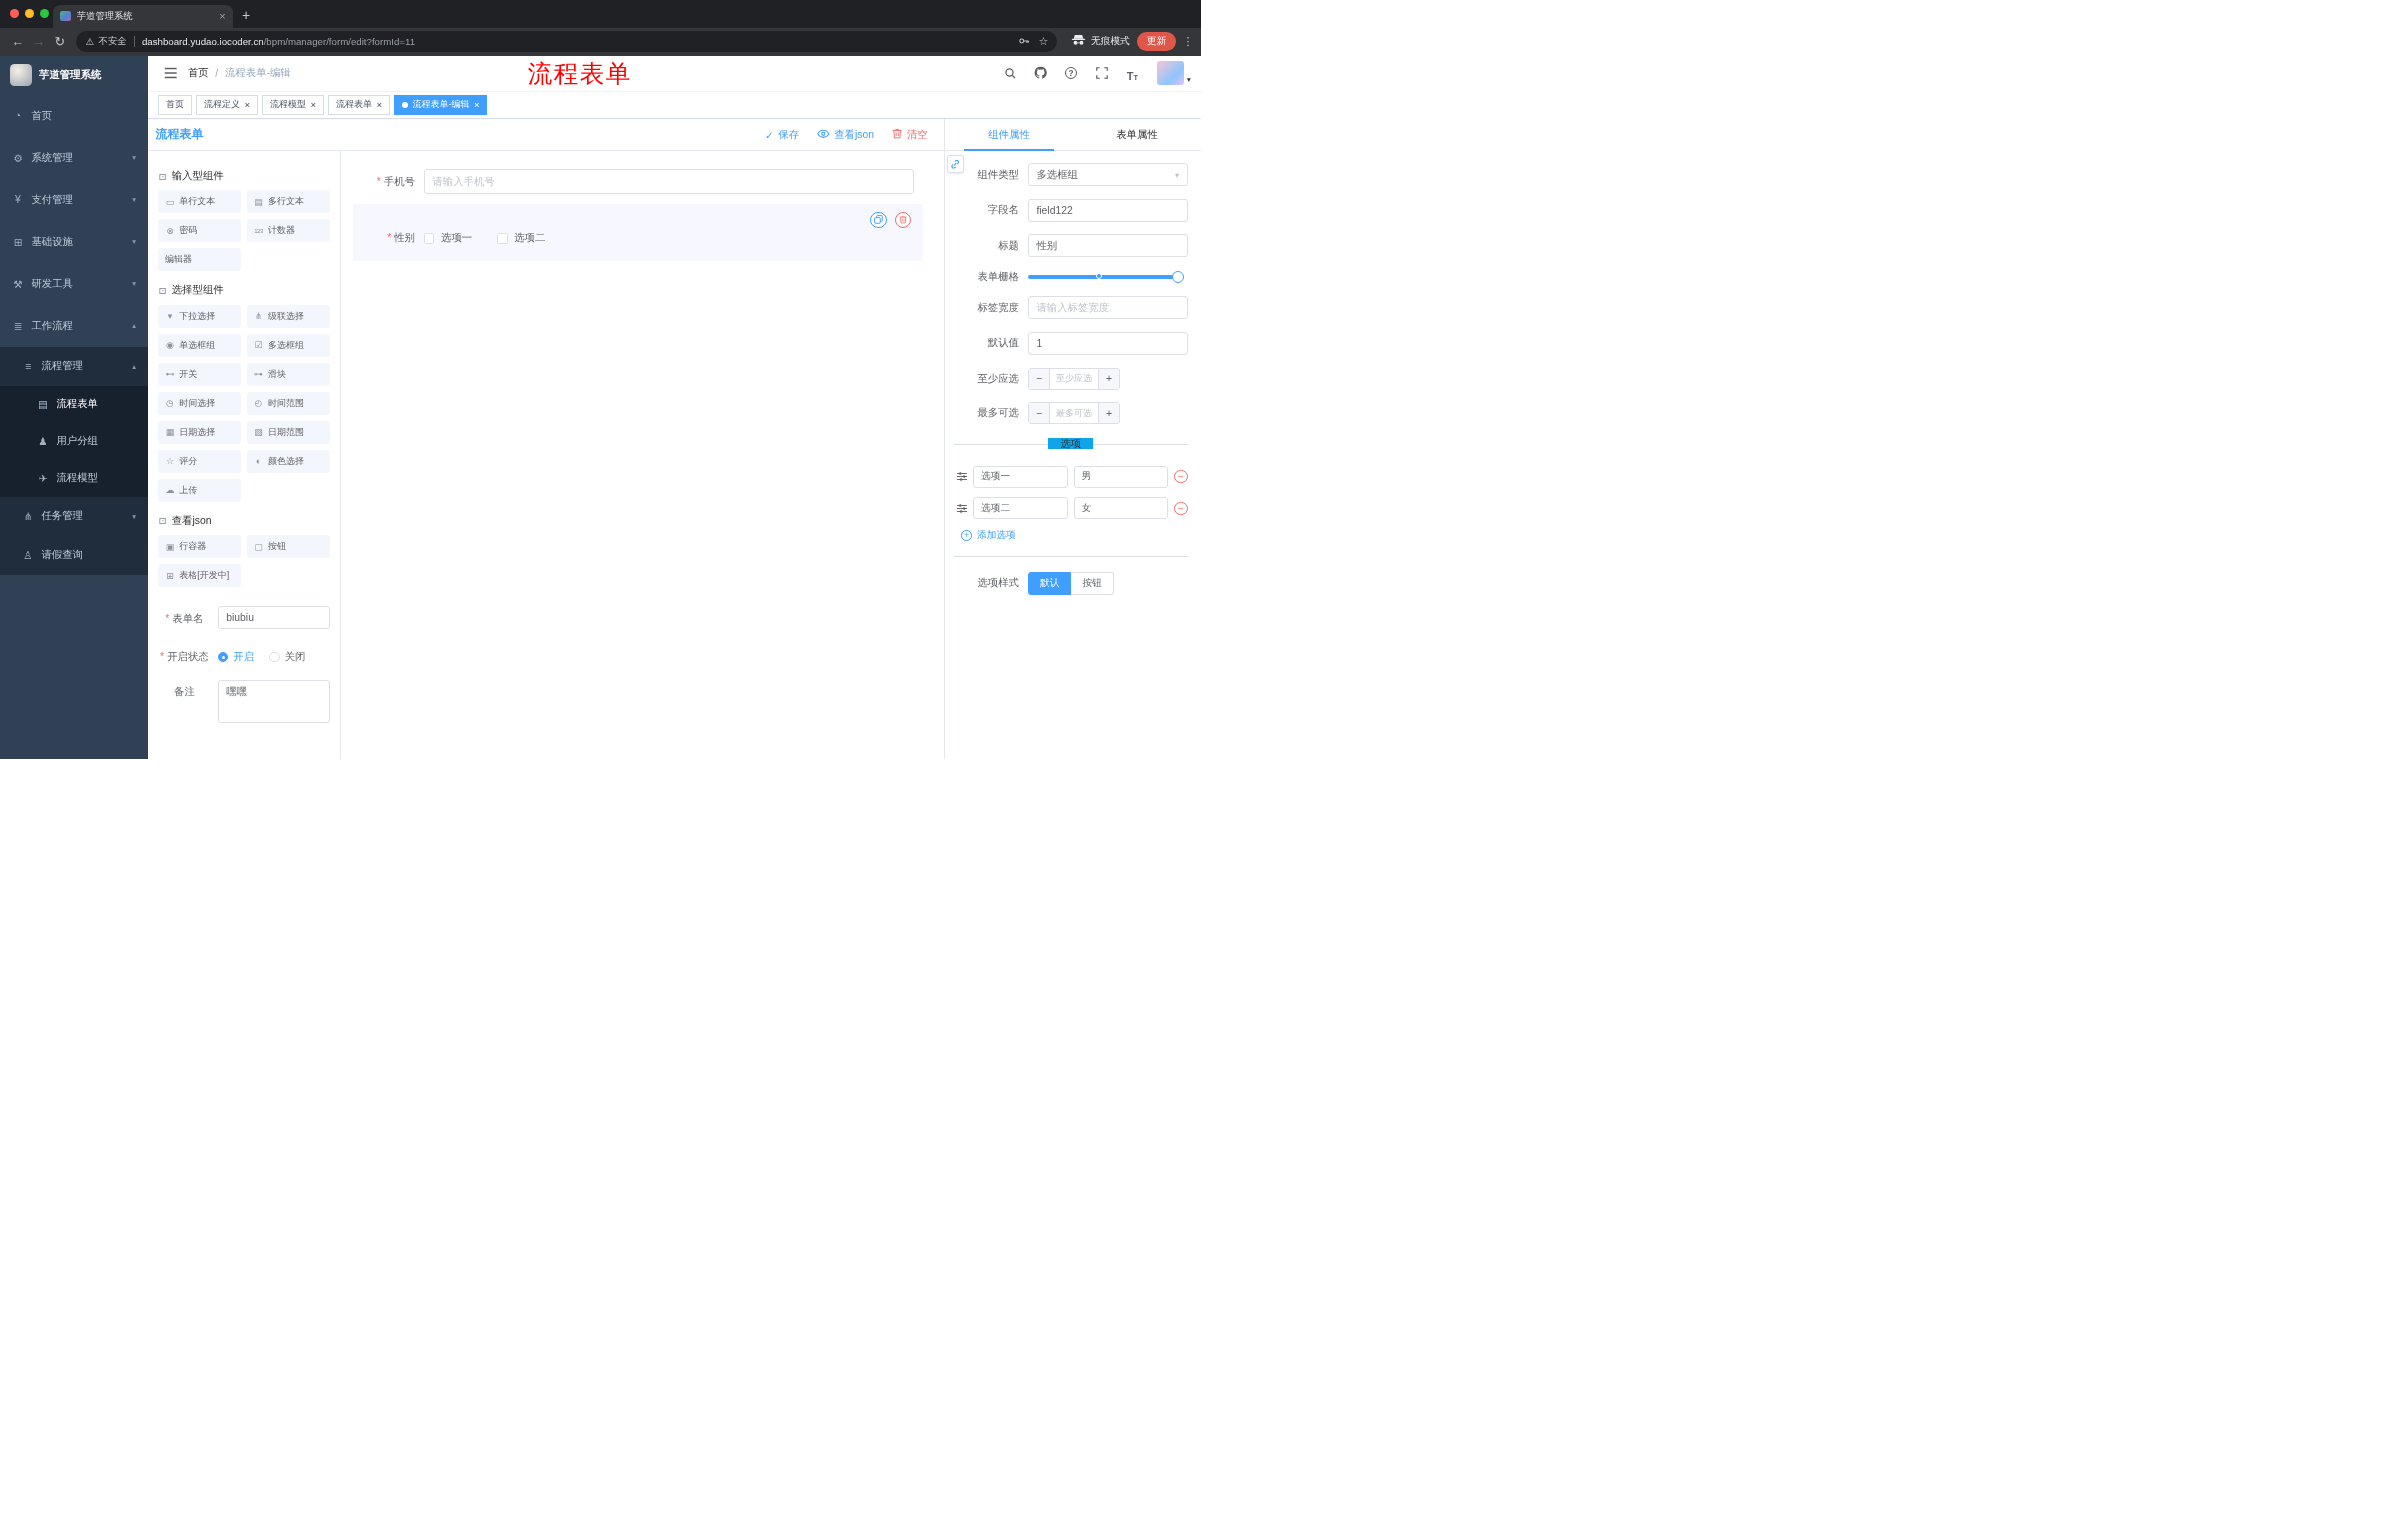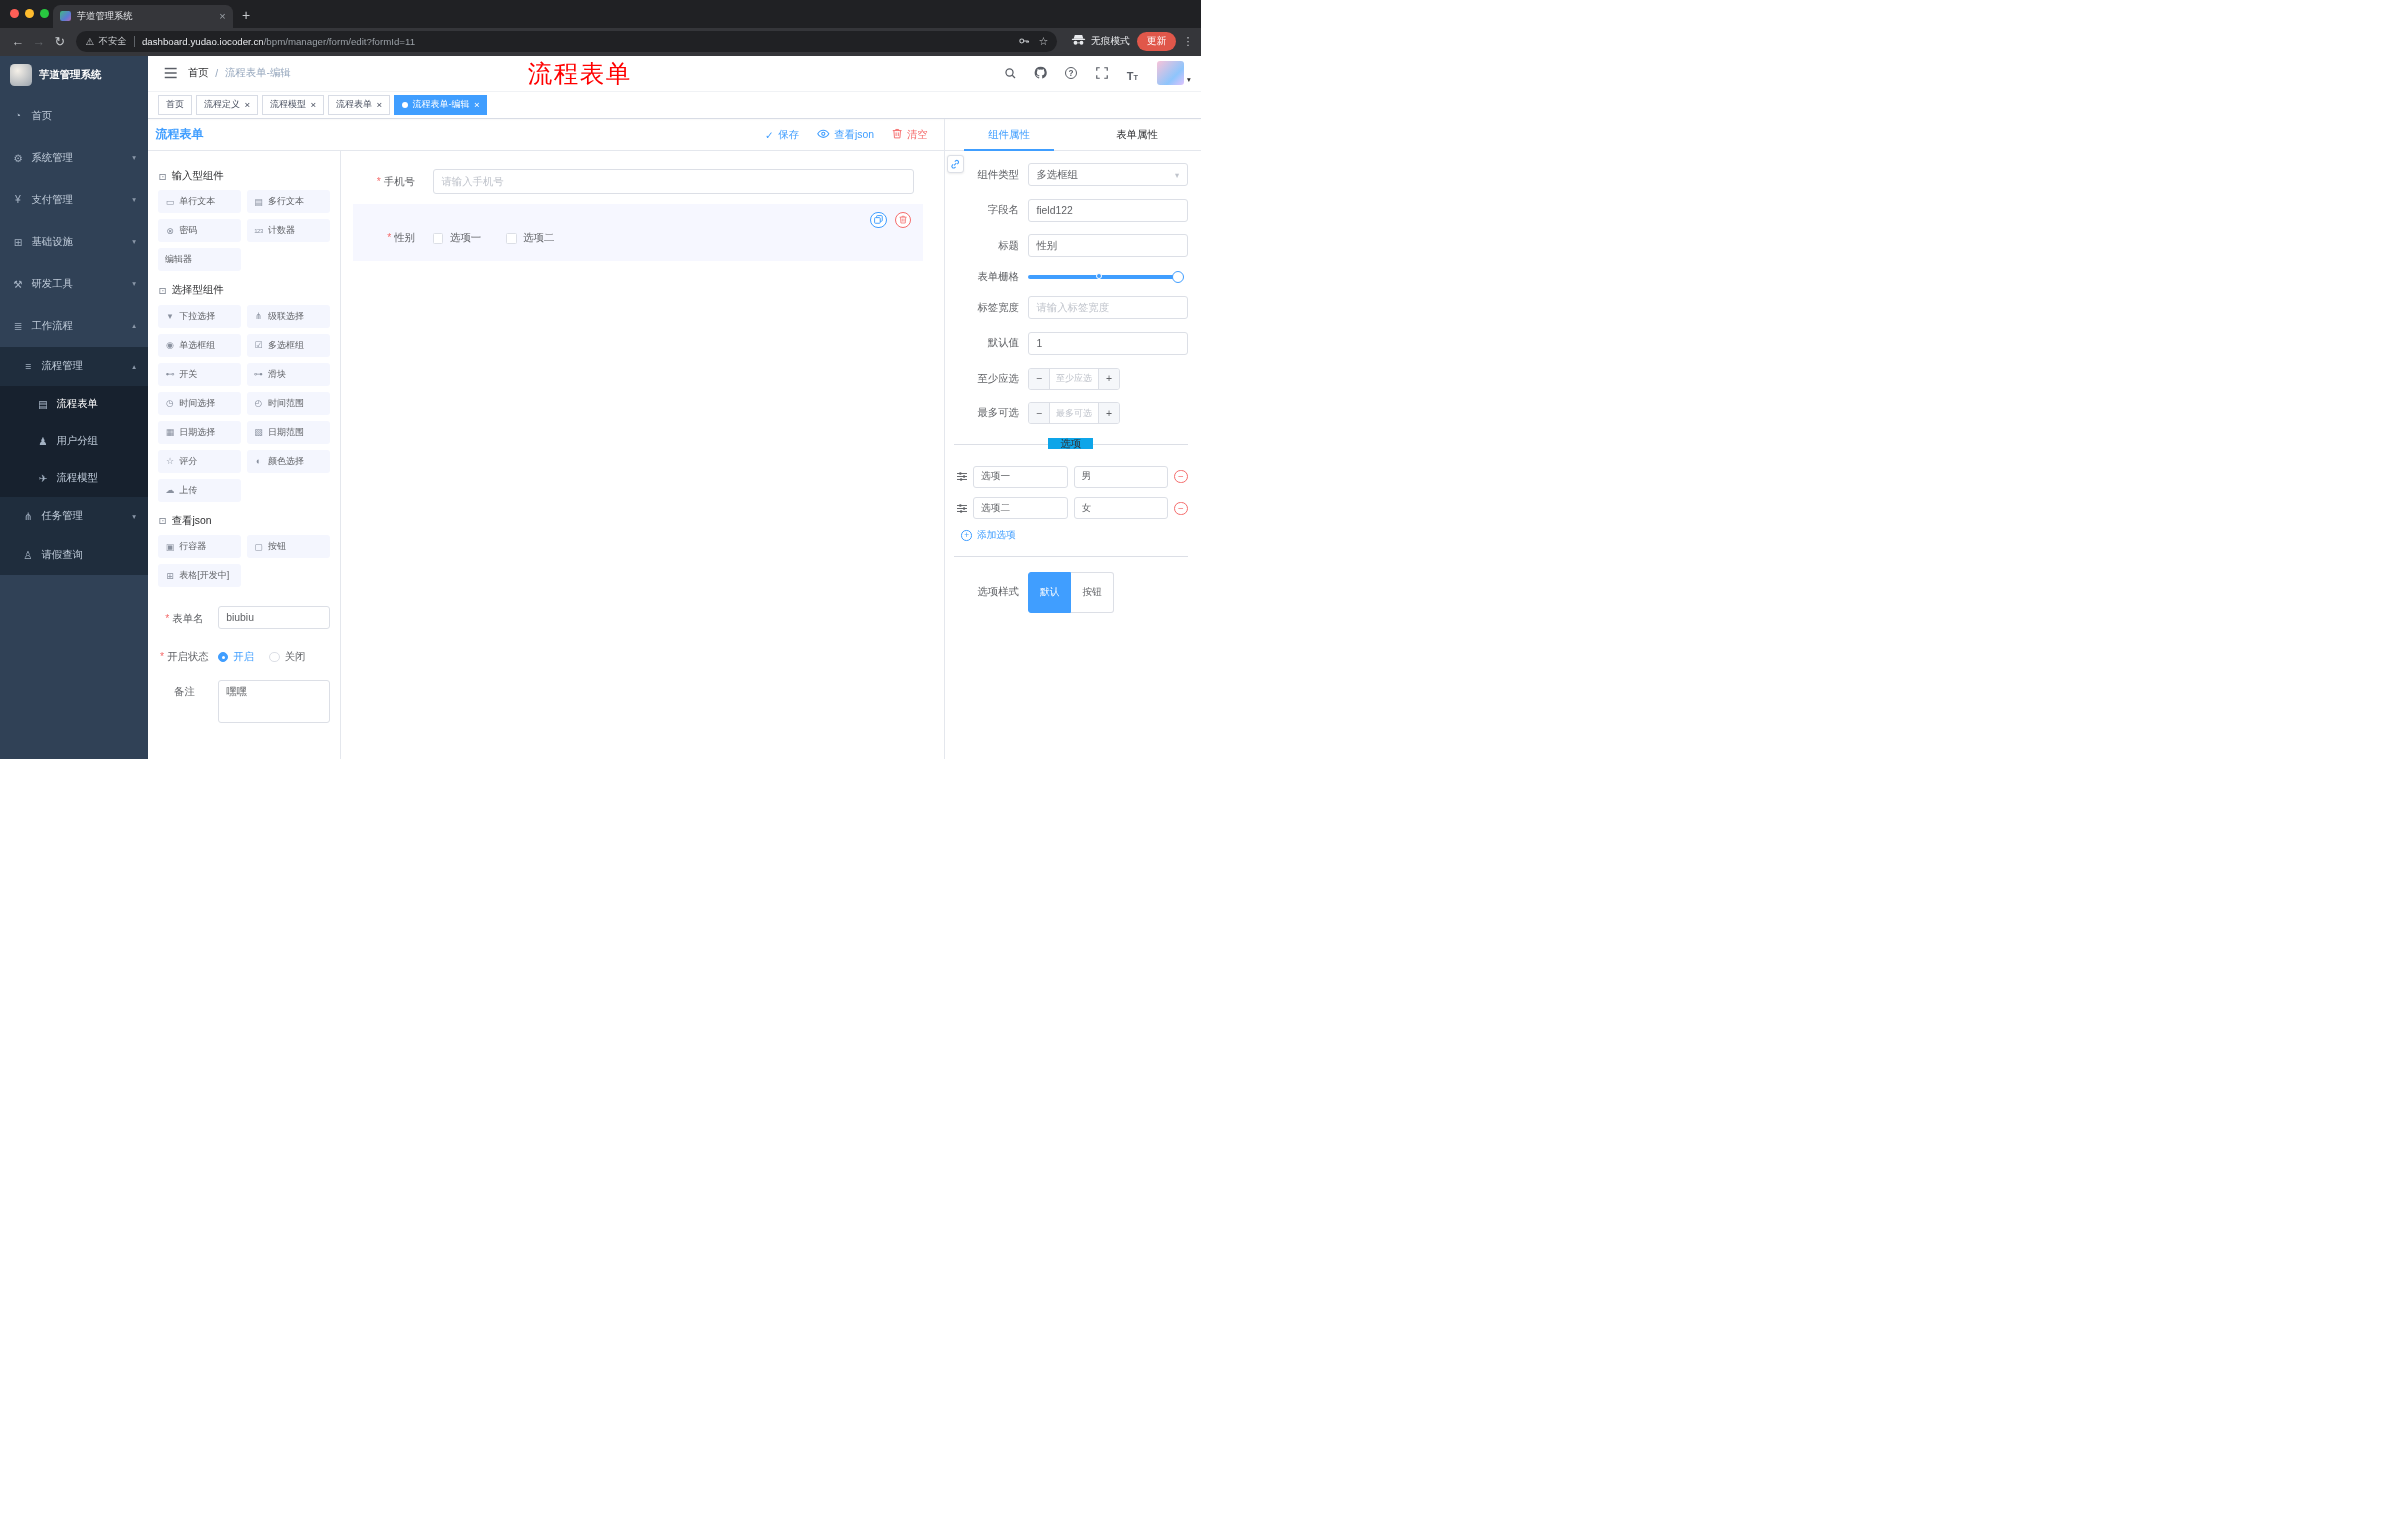--- a/index.html
+++ b/index.html
@@ -101,21 +101,21 @@
 .radio{display:inline-flex;align-items:center;gap:5.2px;margin-right:15px;font-size:10.4px;color:#606266;cursor:pointer}
 .rdot{width:10.4px;height:10.4px;border-radius:50%;border:0.7px solid #dcdfe6;background:#fff;position:relative;flex-shrink:0}
 .radio.checked{color:#409eff}
 .radio.checked .rdot{background:#409eff;border-color:#409eff}
 .radio.checked .rdot::after{content:"";position:absolute;left:3px;top:3px;width:3px;height:3px;border-radius:50%;background:#fff}
 
 
 .canvas{flex:1;padding:18px 21px 0 12px;background:#fff;overflow:hidden;min-width:0}
 .form-row{display:flex;align-items:center;padding:0 9px}
 .fr-label{width:53px;text-align:right;font-size:10.4px;color:#606266;flex-shrink:0;white-space:nowrap}
-.fr-control{flex:1;margin-left:18px;min-width:0}
+.fr-control{flex:1;margin-left:9px;min-width:0}
 .canvas-input{height:25px}
 .selected-block{background:#f6f7ff;position:relative;padding:27px 9px 15px 0;margin-top:10.4px}
 .block-actions{position:absolute;top:7.4px;right:12px;display:flex;gap:8.2px}
 .circle-btn{width:16.3px;height:16.3px;border-radius:50%;border:0.7px solid;display:flex;align-items:center;justify-content:center;background:#fff;cursor:pointer}
 .circle-btn.copy{border-color:#409eff}
 .circle-btn.del{border-color:#f56c6c}
 .cbx{display:inline-flex;align-items:center;gap:6.7px;margin-right:22px;font-size:10.4px;color:#606266;cursor:pointer}
 .cbx .box{width:10.4px;height:10.4px;border:0.7px solid #dcdfe6;border-radius:1.5px;background:#fff;flex-shrink:0}
 
 
@@ -143,21 +143,21 @@
 .divider::before{content:"";position:absolute;left:0;right:0;top:50%;height:0.7px;background:#dcdfe6}
 .divider span{position:relative;background:#0ea5e9;padding:0 12px;font-size:10.4px;color:#303133}
 .opt-row{display:flex;align-items:center;gap:6px;margin-bottom:9.7px;padding-left:3px}
 .drag-icon{display:flex;align-items:center;flex-shrink:0;cursor:grab}
 .opt-input{height:22px;border:0.7px solid #dcdfe6;border-radius:3px;padding:0 6.7px;font-size:9.7px;color:#606266;flex:1;min-width:0;outline:none;background:#fff}
 .minus-btn{width:13.4px;height:13.4px;border-radius:50%;border:0.7px solid #f56c6c;color:#f56c6c;display:flex;align-items:center;justify-content:center;font-size:9.7px;flex-shrink:0;background:#fff;cursor:pointer;line-height:1}
 .add-opt{display:flex;align-items:center;gap:5.2px;color:#409eff;font-size:9.7px;margin:3px 0 13.4px 7.4px;cursor:pointer}
 .plus-circle{width:10.4px;height:10.4px;border:0.7px solid #409eff;border-radius:50%;display:flex;align-items:center;justify-content:center;font-size:8.2px;line-height:1}
 .thin-hr{border:none;border-top:0.7px solid #dcdfe6;margin:0 0 15px}
 .btn-group{display:flex}
-.bg-btn{height:41px;padding:0 11px;border:0.7px solid #dcdfe6;font-size:9.7px;color:#606266;background:#fff;display:flex;align-items:center;cursor:pointer}
+.bg-btn{height:23px;padding:0 11px;border:0.7px solid #dcdfe6;font-size:9.7px;color:#606266;background:#fff;display:flex;align-items:center;cursor:pointer}
 .bg-btn.active{background:#409eff;border-color:#409eff;color:#fff}
 .bg-btn:first-child{border-radius:3px 0 0 3px}
 .bg-btn:last-child{border-radius:0 3px 3px 0;border-left:none}
 .switch-row{display:flex;align-items:center;margin-bottom:21.5px}
 .switch{width:30px;height:15px;border-radius:7.4px;background:#dcdfe6;position:relative;margin-left:9px;cursor:pointer;flex-shrink:0}
 .switch.on{background:#409eff}
 .switch::after{content:"";position:absolute;top:1.5px;left:1.5px;width:12px;height:12px;border-radius:50%;background:#fff}
 .switch.on::after{left:auto;right:1.5px}
 </style>
 </head>

